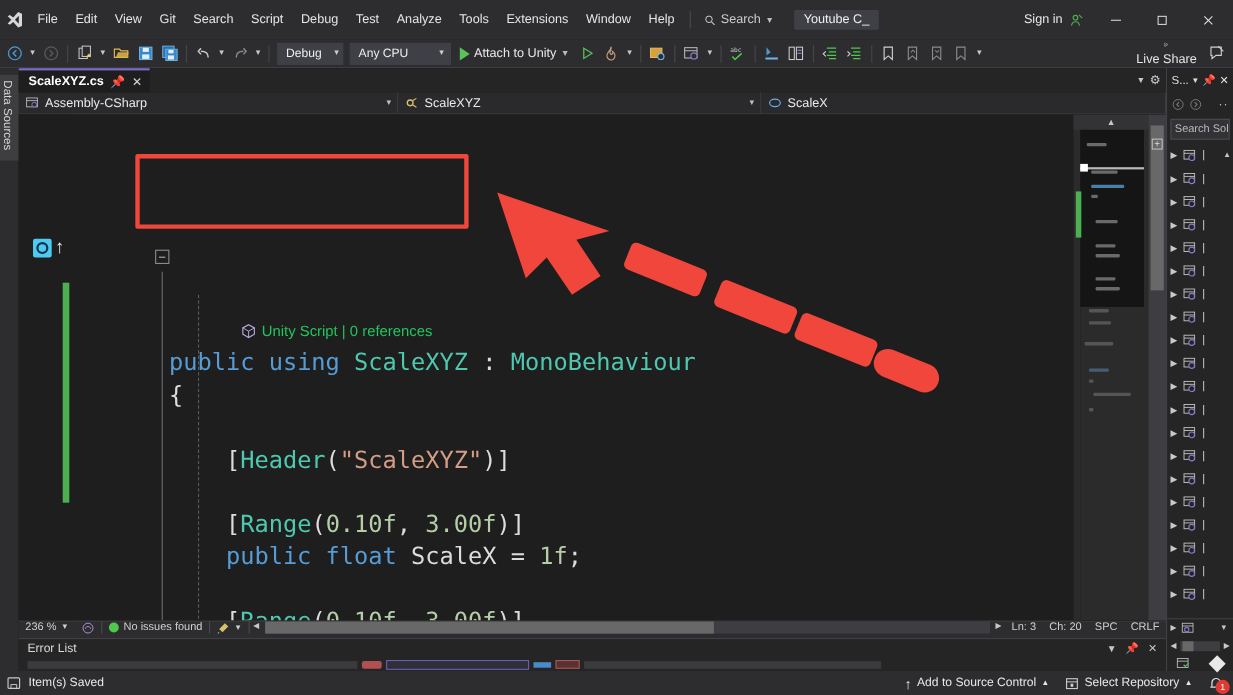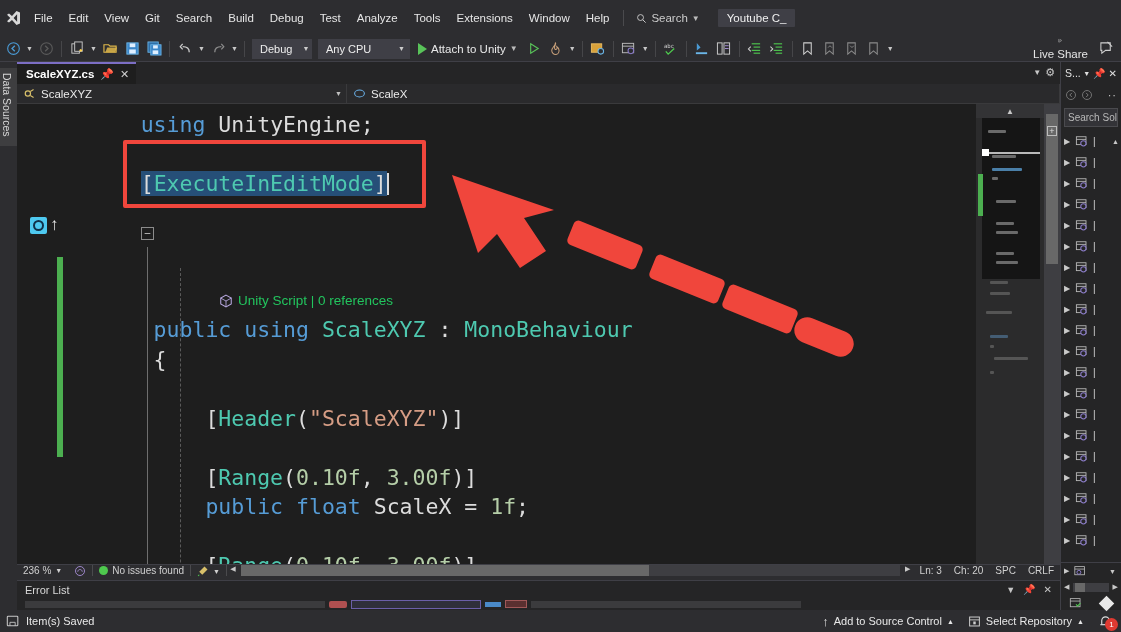--- a/index.html
+++ b/index.html
@@ -217,40 +217,66 @@
       <svg viewBox="0 0 16 16">
           <path fill="#d8d8d8" d="M11.5 1 7 6 4 3.6 2 4.7l3.3 3.3L2 11.3l2 1.1L7 10l4.5 5L15 13.6V2.4L11.5 1zm.6 3.3v7.4L8.6 8l3.5-3.7z"></path>
         </svg>
     </div>
     <div class="menu">
       <div class="menu-item">File</div>
       <div class="menu-item">Edit</div>
       <div class="menu-item">View</div>
       <div class="menu-item">Git</div>
       <div class="menu-item">Search</div>
-      <div class="menu-item">Build</div>
+      <div class="menu-item">Script</div>
       <div class="menu-item">Debug</div>
       <div class="menu-item">Test</div>
       <div class="menu-item">Analyze</div>
       <div class="menu-item">Tools</div>
       <div class="menu-item">Extensions</div>
       <div class="menu-item">Window</div>
       <div class="menu-item">Help</div>
     </div>
     <div class="menu-sep"></div>
     <div class="search-box">
       <svg class="mag" viewBox="0 0 16 16">
         <circle cx="6.6" cy="6.6" r="4.3" fill="none" stroke="#cfcfcf" stroke-width="1.3"></circle>
         <line x1="9.9" y1="9.9" x2="14" y2="14" stroke="#cfcfcf" stroke-width="1.4"></line>
       </svg>
       <span>Search</span>
       <span class="caret-sm">▼</span>
     </div>
     <div class="solname">Youtube C_</div>
 
+    <div class="tb-right">
+      <div class="signin">
+        <span>Sign in</span>
+        <svg width="13" height="13" viewBox="0 0 16 16">
+          <circle cx="7" cy="5" r="2.6" fill="none" stroke="#4caf50" stroke-width="1.3"></circle>
+          <path d="M2.5 14c.6-3 2.4-4.4 4.5-4.4S11 11 11.6 14" fill="none" stroke="#4caf50" stroke-width="1.3"></path>
+          <path d="M11 2l3.5 3.5" stroke="#4caf50" stroke-width="1.2"></path>
+        </svg>
+      </div>
+      <div class="winbtn">
+        <svg viewBox="0 0 12 12">
+            <line x1="1" y1="6" x2="11" y2="6" stroke="#e0e0e0" stroke-width="1"></line>
+          </svg>
+      </div>
+      <div class="winbtn">
+        <svg viewBox="0 0 12 12">
+            <rect x="2" y="2" width="8" height="8" fill="none" stroke="#e0e0e0" stroke-width="1"></rect>
+          </svg>
+      </div>
+      <div class="winbtn">
+        <svg viewBox="0 0 12 12">
+            <line x1="2" y1="2" x2="10" y2="10" stroke="#e0e0e0" stroke-width="1.1"></line>
+            <line x1="10" y1="2" x2="2" y2="10" stroke="#e0e0e0" stroke-width="1.1"></line>
+          </svg>
+      </div>
+    </div>
   </div>
 
   <div class="toolbar">
     <div class="tb-ico">
       <svg viewBox="0 0 16 16">
         <circle cx="8" cy="8" r="6.2" fill="none" stroke="#4a9ad4" stroke-width="1.2"></circle>
         <path d="M9.4 5 6.4 8l3 3" fill="none" stroke="#4a9ad4" stroke-width="1.4"></path>
       </svg>
     </div>
     <div class="tb-drop">▼</div>
@@ -449,20 +475,29 @@
           <span class="pin">📌</span>
           <span class="cls">✕</span>
         </div>
         <div class="tabstrip-right">
           <span>▼</span>
           <span style="font-size:11px">⚙</span>
         </div>
       </div>
 
       <div class="navbar">
+        <div class="navcombo c1">
+          <svg class="nicon" viewBox="0 0 16 16">
+            <rect x="1.5" y="2.5" width="12" height="10" fill="none" stroke="#bcbcbc" stroke-width="1"></rect>
+            <line x1="1.5" y1="5.5" x2="13.5" y2="5.5" stroke="#bcbcbc" stroke-width="1"></line>
+            <circle cx="10" cy="10" r="2.6" fill="#2a2a2c" stroke="#8a7bc8" stroke-width="1.1"></circle>
+          </svg>
+          <span class="nv">Assembly-CSharp</span>
+          <span class="na">▼</span>
+        </div>
         <div class="navcombo c2">
           <svg class="nicon" viewBox="0 0 16 16">
             <circle cx="6" cy="8" r="3.2" fill="none" stroke="#d8c06a" stroke-width="1.5"></circle>
             <path d="M9 5.5l4-2.5M9 10.5l4 2.5" stroke="#d8c06a" stroke-width="1.3"></path>
           </svg>
           <span class="nv">ScaleXYZ</span>
           <span class="na">▼</span>
         </div>
         <div class="navcombo c3">
           <svg class="nicon" viewBox="0 0 16 16">
@@ -484,24 +519,20 @@
         <div class="changebar">
           <div style="position:absolute;left:0;top:153px;width:6px;height:200px;background:#4caf50;"></div>
         </div>
 
         <div class="codepane">
 
           <div class="fold" style="left:78px;top:123px;">−</div>
           <div class="vline" style="left:84px;top:143px;height:420px;"></div>
           <div class="indentguide" style="left:117px;top:164px;height:400px;"></div>
 
-          <pre class="code"><span>      <span class="k">using</span> <span class="pn">UnityEngine</span>;</span>
-<span> </span>
-<span>      <span class="sel"><span class="pn">[</span><span class="attr">ExecuteInEditMode</span><span class="pn">]</span></span><span class="cursorbar"></span></span>
-</pre>
 
           <div class="codelens" style="position:absolute;left:155px;top:189px;">
             <svg class="cube" viewBox="0 0 16 16">
               <path d="M8 1.3 14 4.7v6.6L8 14.7 2 11.3V4.7z" fill="none" stroke="#b8a8e0" stroke-width="1.2"></path>
               <path d="M2 4.7 8 8l6-3.3M8 8v6.7" fill="none" stroke="#b8a8e0" stroke-width="1"></path>
             </svg>
             <span>Unity Script | 0 references</span>
           </div>
 
           <pre class="code" style="padding-top:0;position:absolute;top:211px;left:0;"><span>       <span class="k">public</span> <span class="k">using</span> <span class="ty">ScaleXYZ</span> : <span class="ty">MonoBehaviour</span></span>

